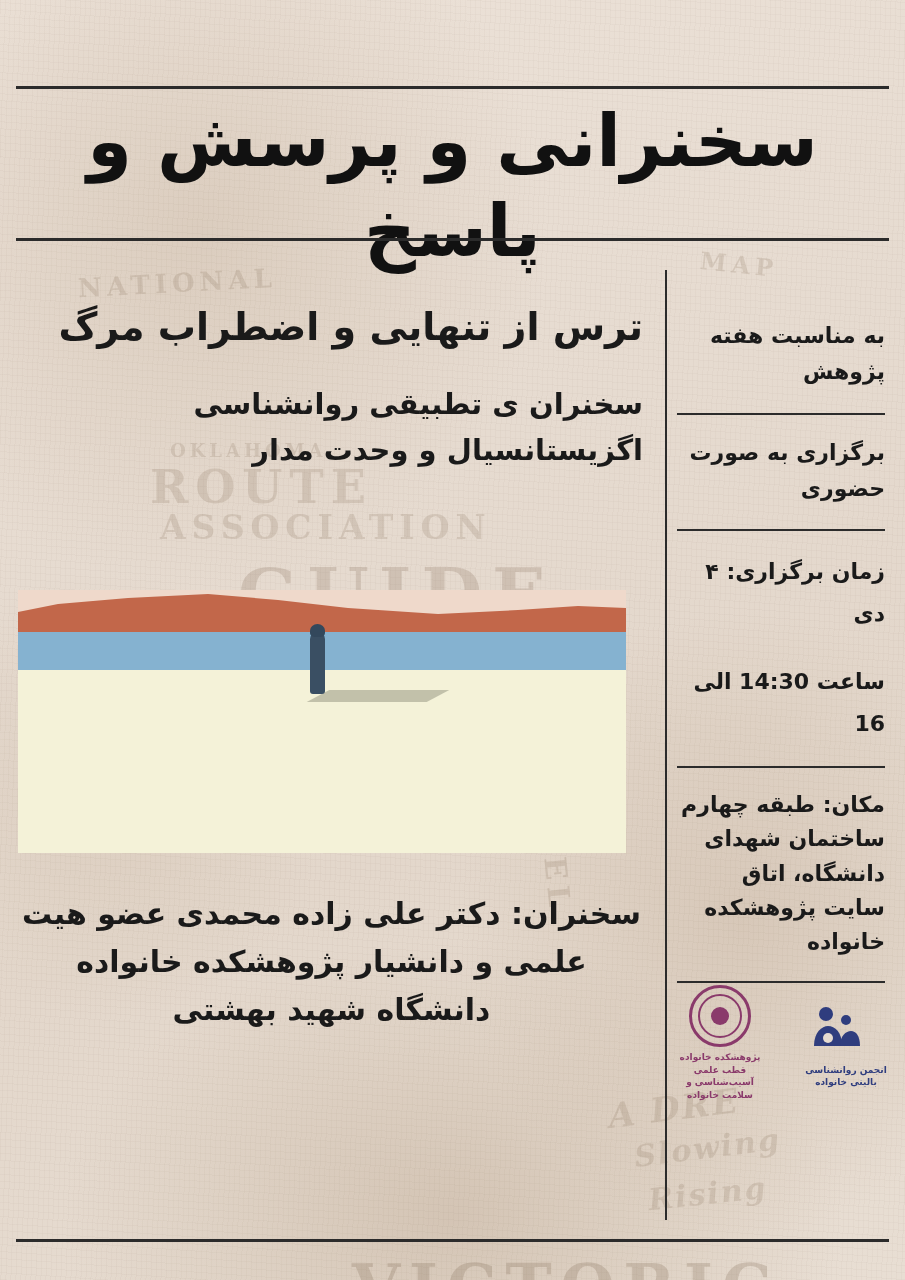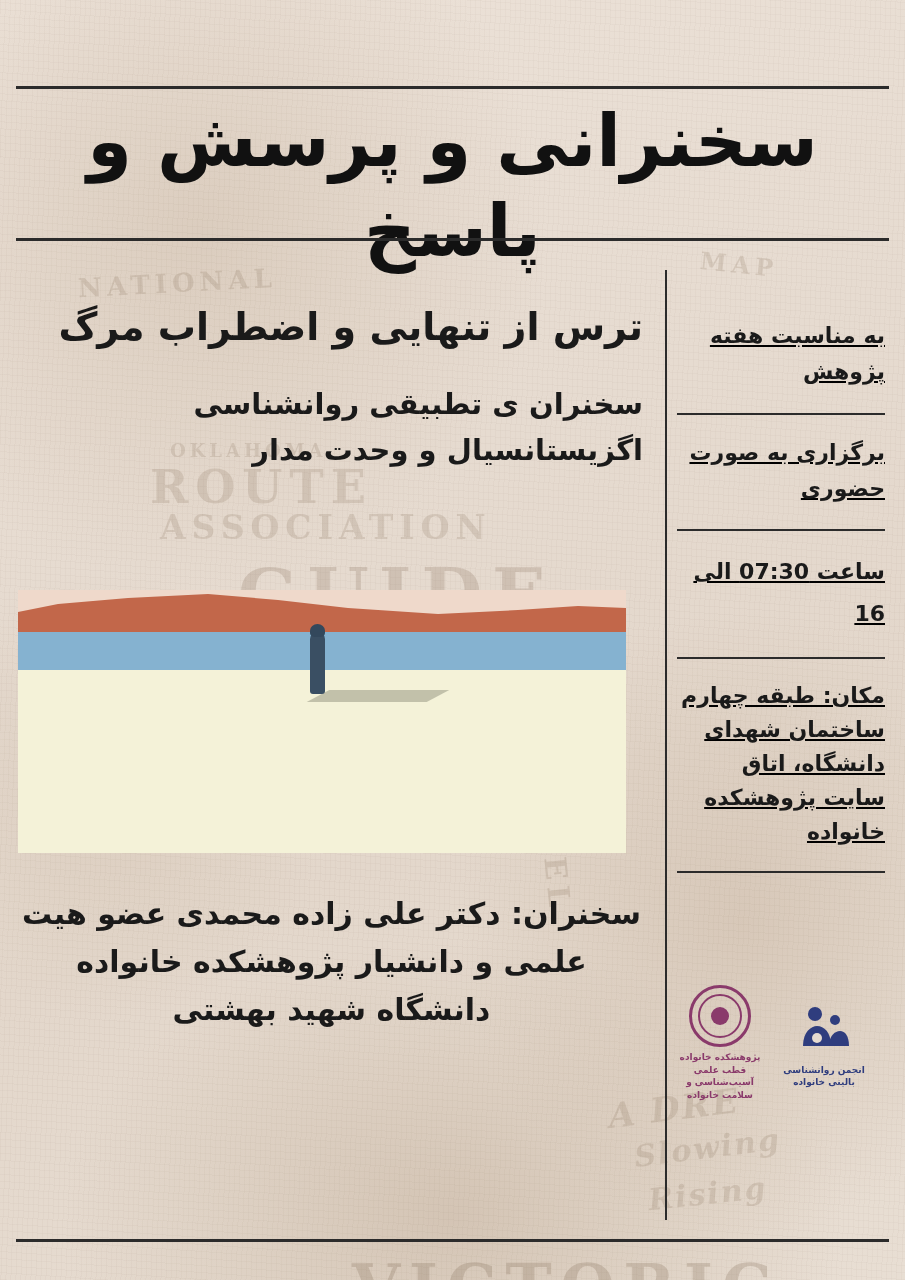--- a/index.html
+++ b/index.html
@@ -200,21 +200,20 @@
   }
 
   
   .side-col {
     position: absolute;
     top: 300px;
     right: 20px;
     width: 208px;
     direction: rtl;
     text-align: right;
-    text-decoration: underline;
   }
   .side-block {
     font-size: 22px;
     font-weight: 700;
     color: #1a1a1a;
     line-height: 1.65;
     padding: 10px 0 16px 0;
   }
   .side-sep {
     height: 2px;
@@ -272,21 +271,21 @@
   .fam-mark {
     color: #2f3d7e;
   }
   .logo-caption {
     font-size: 9px;
     font-weight: 700;
     color: #8a3a6b;
     line-height: 1.4;
     width: 86px;
   }
-  .logo-caption.blue { color: #2f3d7e; }
+  .logo-caption.blue { color: #2f3d7e; margin-left: 22px; }
 </style>
 </head>
 <body>
 
 <div class="poster">
 
   <div class="paper-bg"></div>
   <div class="paper-grain"></div>
 
   <div class="ghost g4">OKLAHOMA</div>
@@ -324,21 +323,22 @@
     <div class="figure-head"></div>
   </div>
 
   <div class="speaker">سخنران: دکتر علی زاده محمدی عضو هیت علمی و دانشیار پژوهشکده خانواده دانشگاه شهید بهشتی</div>
 
   <div class="side-col">
     <div class="side-block b1">به مناسبت هفته پژوهش</div>
     <div class="side-sep"></div>
     <div class="side-block b2">برگزاری به صورت حضوری</div>
     <div class="side-sep"></div>
-    <div class="side-block b3">ساعت 07:30 الی 16</div>
+    <div class="side-block b3">زمان برگزاری: ۴ دی</div>
+    <div class="side-block b3">ساعت 14:30 الی 16</div>
     <div class="side-sep"></div>
     <div class="side-block b4">مکان: طبقه چهارم ساختمان شهدای دانشگاه، اتاق سایت پژوهشکده خانواده</div>
     <div class="side-sep"></div>
   </div>
 
   <div class="logos">
     <div class="logo">
       <div class="logo-mark sbu-mark">
         <div class="sbu-inner">
           <div class="sbu-core"></div>

